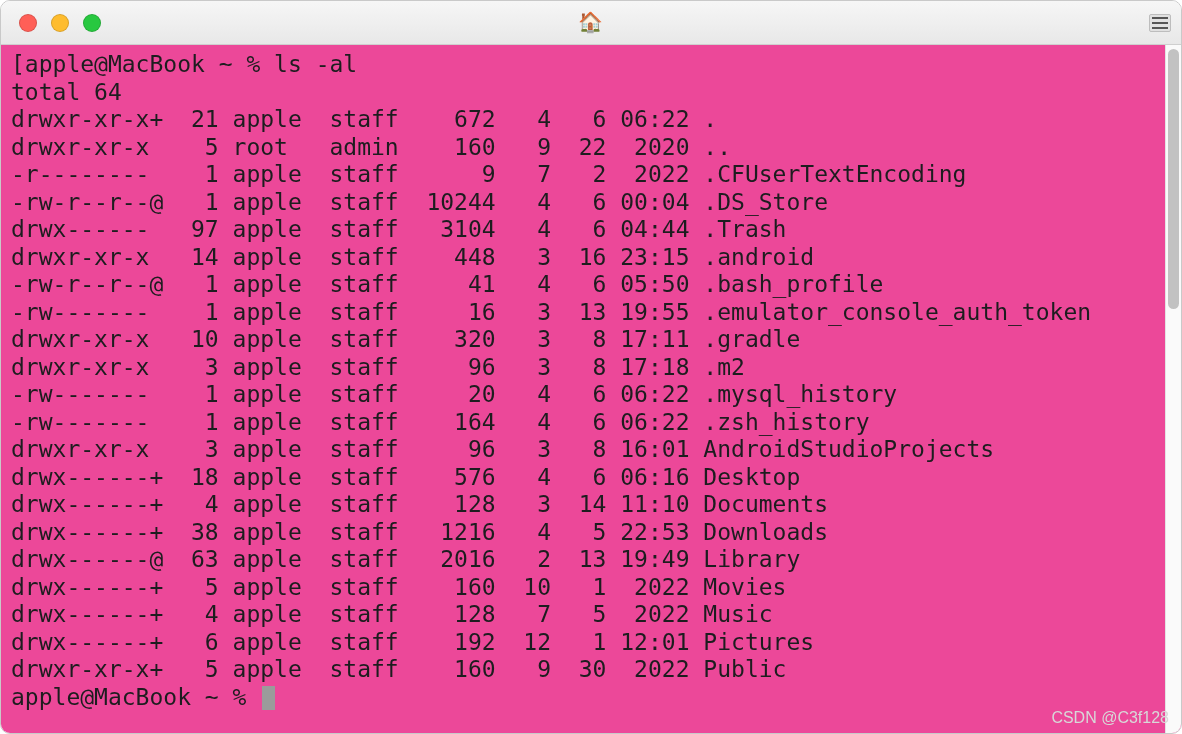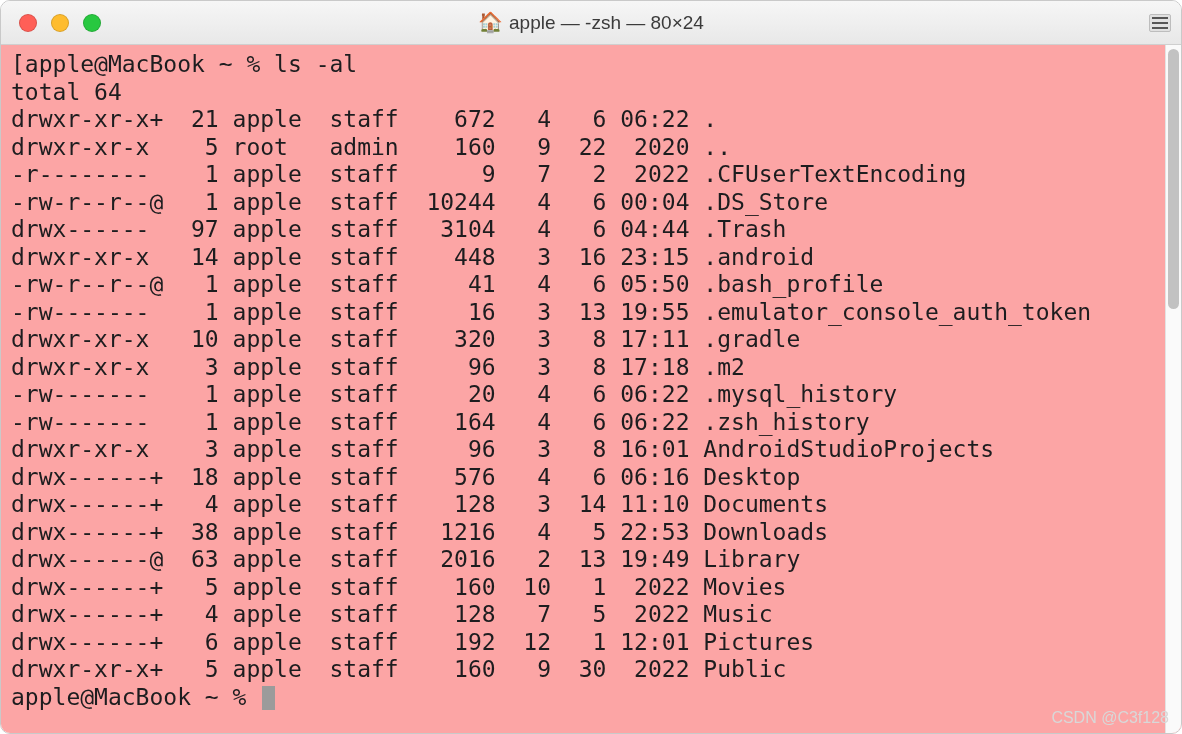--- a/index.html
+++ b/index.html
@@ -50,21 +50,21 @@
     display: flex; flex-direction: column; justify-content: space-between;
     padding: 2px 2px;
     background: #e0e0e0;
     border: 1px solid #bdbdbd;
     border-radius: 2px;
   }
   .hamburger span { height: 2px; background: #555; display: block; }
   .content {
     flex: 1;
     display: flex;
-    background: #fca5a5;
+    background: #ec4899;
     position: relative;
   }
   .terminal {
     flex: 1;
     padding: 6px 8px 4px 10px;
     font-family: "SF Mono","Menlo","Monaco",monospace;
     font-size: 23px;
     line-height: 27.5px;
     color: #1d1d1f;
     white-space: pre;
@@ -105,21 +105,20 @@
 <div class="window">
 
   <div class="titlebar">
     <div class="traffic-lights">
       <div class="tl close"></div>
       <div class="tl min"></div>
       <div class="tl zoom"></div>
     </div>
     <div class="title-wrap">
       <span class="home-icon">🏠</span>
-      <span>apple — -zsh — 80×24</span>
     </div>
     <div class="titlebar-right">
       <div class="hamburger">
         <span></span>
           <span></span>
           <span></span>
       </div>
     </div>
   </div>
 

